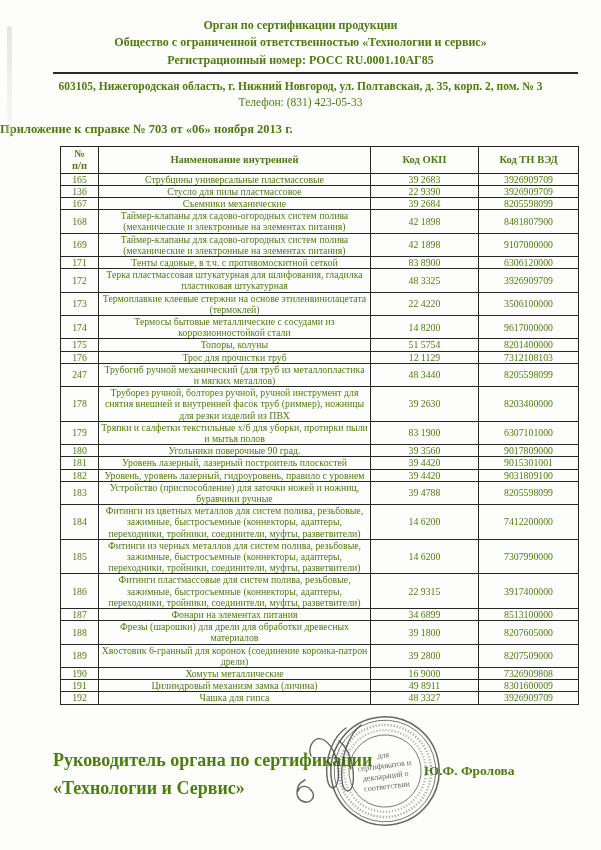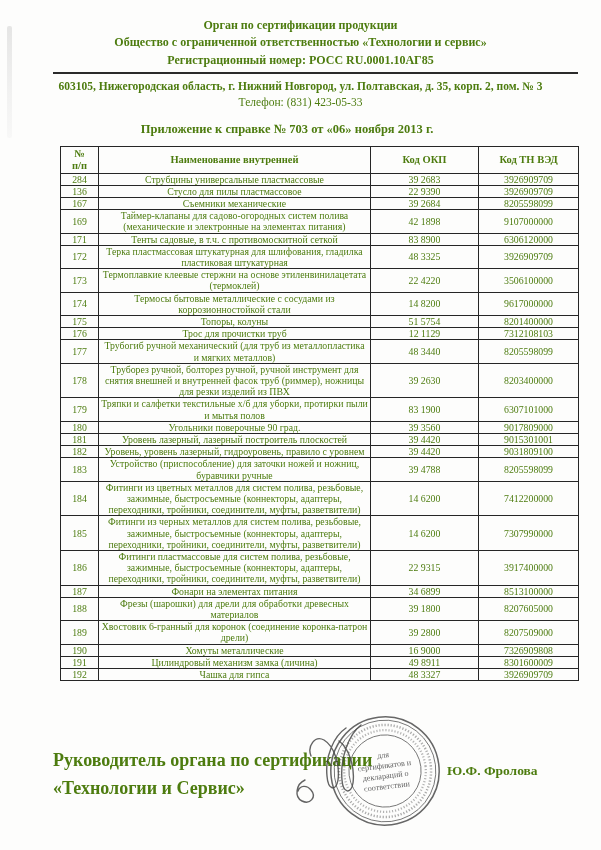--- a/index.html
+++ b/index.html
@@ -20,21 +20,21 @@
   }
   .doc-header{text-align:center;padding-top:17px;font-weight:bold;}
   .doc-header .hline{font-size:12px;line-height:1.45;}
   .header-divider{
     height:0;border-top:2px solid #2a2a2a;
     margin:3px 23px 4px 53px;
   }
   .addr-line{text-align:center;font-size:11.5px;line-height:1.4;font-weight:bold;}
   .phone-line{text-align:center;font-size:11.5px;line-height:1.5;font-weight:normal;}
   .annex-line{
-    text-align:center;margin:10px 27px 0 0;
+    text-align:left;margin:10px 27px 0 0;
     font-size:12.5px;font-weight:bold;
   }
   table.products{
     border-collapse:collapse;
     margin:9px 0 0 60px;
     width:518px;
     table-layout:fixed;
     font-size:9.8px;
   }
   table.products th,table.products td{
@@ -48,21 +48,21 @@
   table.products th{font-size:10.5px;line-height:12px;padding:1px 2px;}
   col.c-num{width:38px;}
   col.c-name{width:272px;}
   col.c-okp{width:108px;}
   col.c-tnved{width:100px;}
   .footer-role{
     position:absolute;left:53px;top:747px;
     font-weight:bold;font-size:18px;line-height:1.55;
   }
   .signer-name{
-    position:absolute;left:447px;top:763px;
+    position:absolute;left:424px;top:763px;
     font-weight:bold;font-size:13.5px;
     white-space:nowrap;
   }
   .stamp-wrap{
     position:absolute;left:328px;top:714px;width:114px;height:114px;
     transform:rotate(-7deg);
     opacity:.82;
     pointer-events:none;
   }
   .signature-wrap{
@@ -104,38 +104,44 @@
           <div>№</div>
           <div>п/п</div>
         </th>
         <th>Наименование внутренней</th>
         <th>Код ОКП</th>
         <th>Код ТН ВЭД</th>
       </tr>
     </thead>
     <tbody>
         <tr>
-          <td>284</td>
+          <td>165</td>
           <td>Струбцины универсальные пластмассовые</td>
           <td>39 2683</td>
           <td>3926909709</td>
         </tr>
         <tr>
           <td>136</td>
           <td>Стусло для пилы пластмассовое</td>
           <td>22 9390</td>
           <td>3926909709</td>
         </tr>
         <tr>
           <td>167</td>
           <td>Съемники механические</td>
           <td>39 2684</td>
           <td>8205598099</td>
         </tr>
         <tr>
+          <td>168</td>
+          <td>Таймер-клапаны для садово-огородных систем полива (механические и электронные на элементах питания)</td>
+          <td>42 1898</td>
+          <td>8481807900</td>
+        </tr>
+        <tr>
           <td>169</td>
           <td>Таймер-клапаны для садово-огородных систем полива (механические и электронные на элементах питания)</td>
           <td>42 1898</td>
           <td>9107000000</td>
         </tr>
         <tr>
           <td>171</td>
           <td>Тенты садовые, в т.ч. с противомоскитной сеткой</td>
           <td>83 8900</td>
           <td>6306120000</td>
@@ -164,21 +170,21 @@
           <td>51 5754</td>
           <td>8201400000</td>
         </tr>
         <tr>
           <td>176</td>
           <td>Трос для прочистки труб</td>
           <td>12 1129</td>
           <td>7312108103</td>
         </tr>
         <tr>
-          <td>177</td>
+          <td>247</td>
           <td>Трубогиб ручной механический (для труб из металлопластика и мягких металлов)</td>
           <td>48 3440</td>
           <td>8205598099</td>
         </tr>
         <tr>
           <td>178</td>
           <td>Труборез ручной, болторез ручной, ручной инструмент для снятия внешней и внутренней фасок труб (риммер), ножницы для резки изделий из ПВХ</td>
           <td>39 2630</td>
           <td>8203400000</td>
         </tr>

